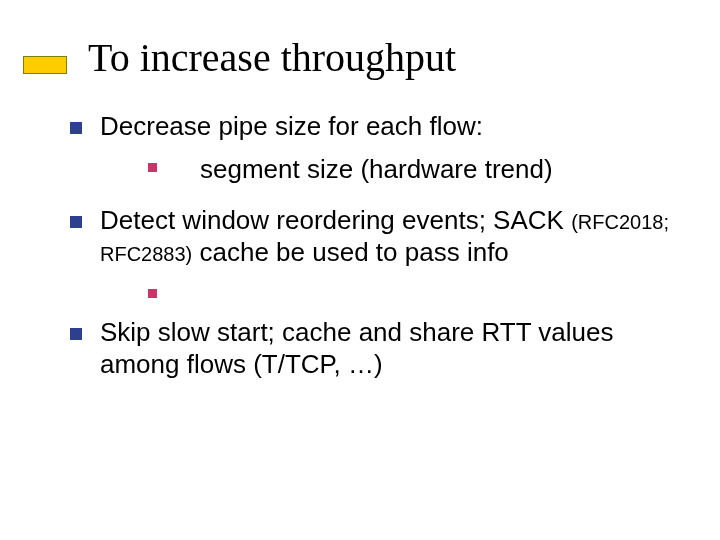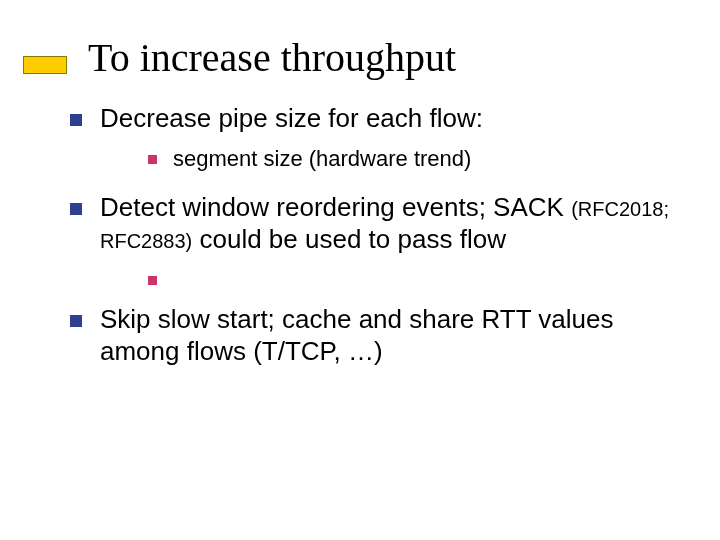--- a/index.html
+++ b/index.html
@@ -34,21 +34,21 @@
     top: 34px;
     left: 88px;
     font-family: "Times New Roman", Times, serif;
     font-size: 40px;
     font-weight: 400;
     letter-spacing: 0px;
     color: #000;
   }
   .body {
     position: absolute;
-    top: 102px;
+    top: 110px;
     left: 70px;
     right: 40px;
   }
   .b1 {
     display: flex;
     align-items: flex-start;
     margin-bottom: 10px;
   }
   .b1 .sq {
     flex: 0 0 auto;
@@ -78,23 +78,24 @@
   .b2 .sq {
     flex: 0 0 auto;
     width: 9px;
     height: 9px;
     background: #cc3366;
     margin-top: 10px;
     margin-right: 16px;
   }
   .b2 .txt {
     font-family: Verdana, Geneva, sans-serif;
-    font-size: 22px;
+    font-size: 26px;
     line-height: 1.28;
     color: #000;
+    margin-left: 27px;
   }
 </style>
 </head>
 <body>
 
 <div class="slide">
 
   <div class="accent-bar"></div>
 
   <div class="title">To increase throughput</div>
@@ -108,21 +109,21 @@
     <div class="sublist">
       <div class="b2">
         <div class="sq"></div>
         <div class="txt">segment size (hardware trend)</div>
       </div>
     </div>
 
     <div class="b1">
       <div class="sq"></div>
       <div class="txt">
-        <span>Detect window reordering events; SACK </span><span class="small">(RFC2018; RFC2883)</span><span> could be used to pass flow</span>
+        <span>Detect window reordering events; SACK </span><span class="small">(RFC2018; RFC2883)</span><span> cache be used to pass info</span>
       </div>
     </div>
     <div class="sublist">
       <div class="b2">
         <div class="sq"></div>
       </div>
     </div>
 
     <div class="b1">
       <div class="sq"></div>

